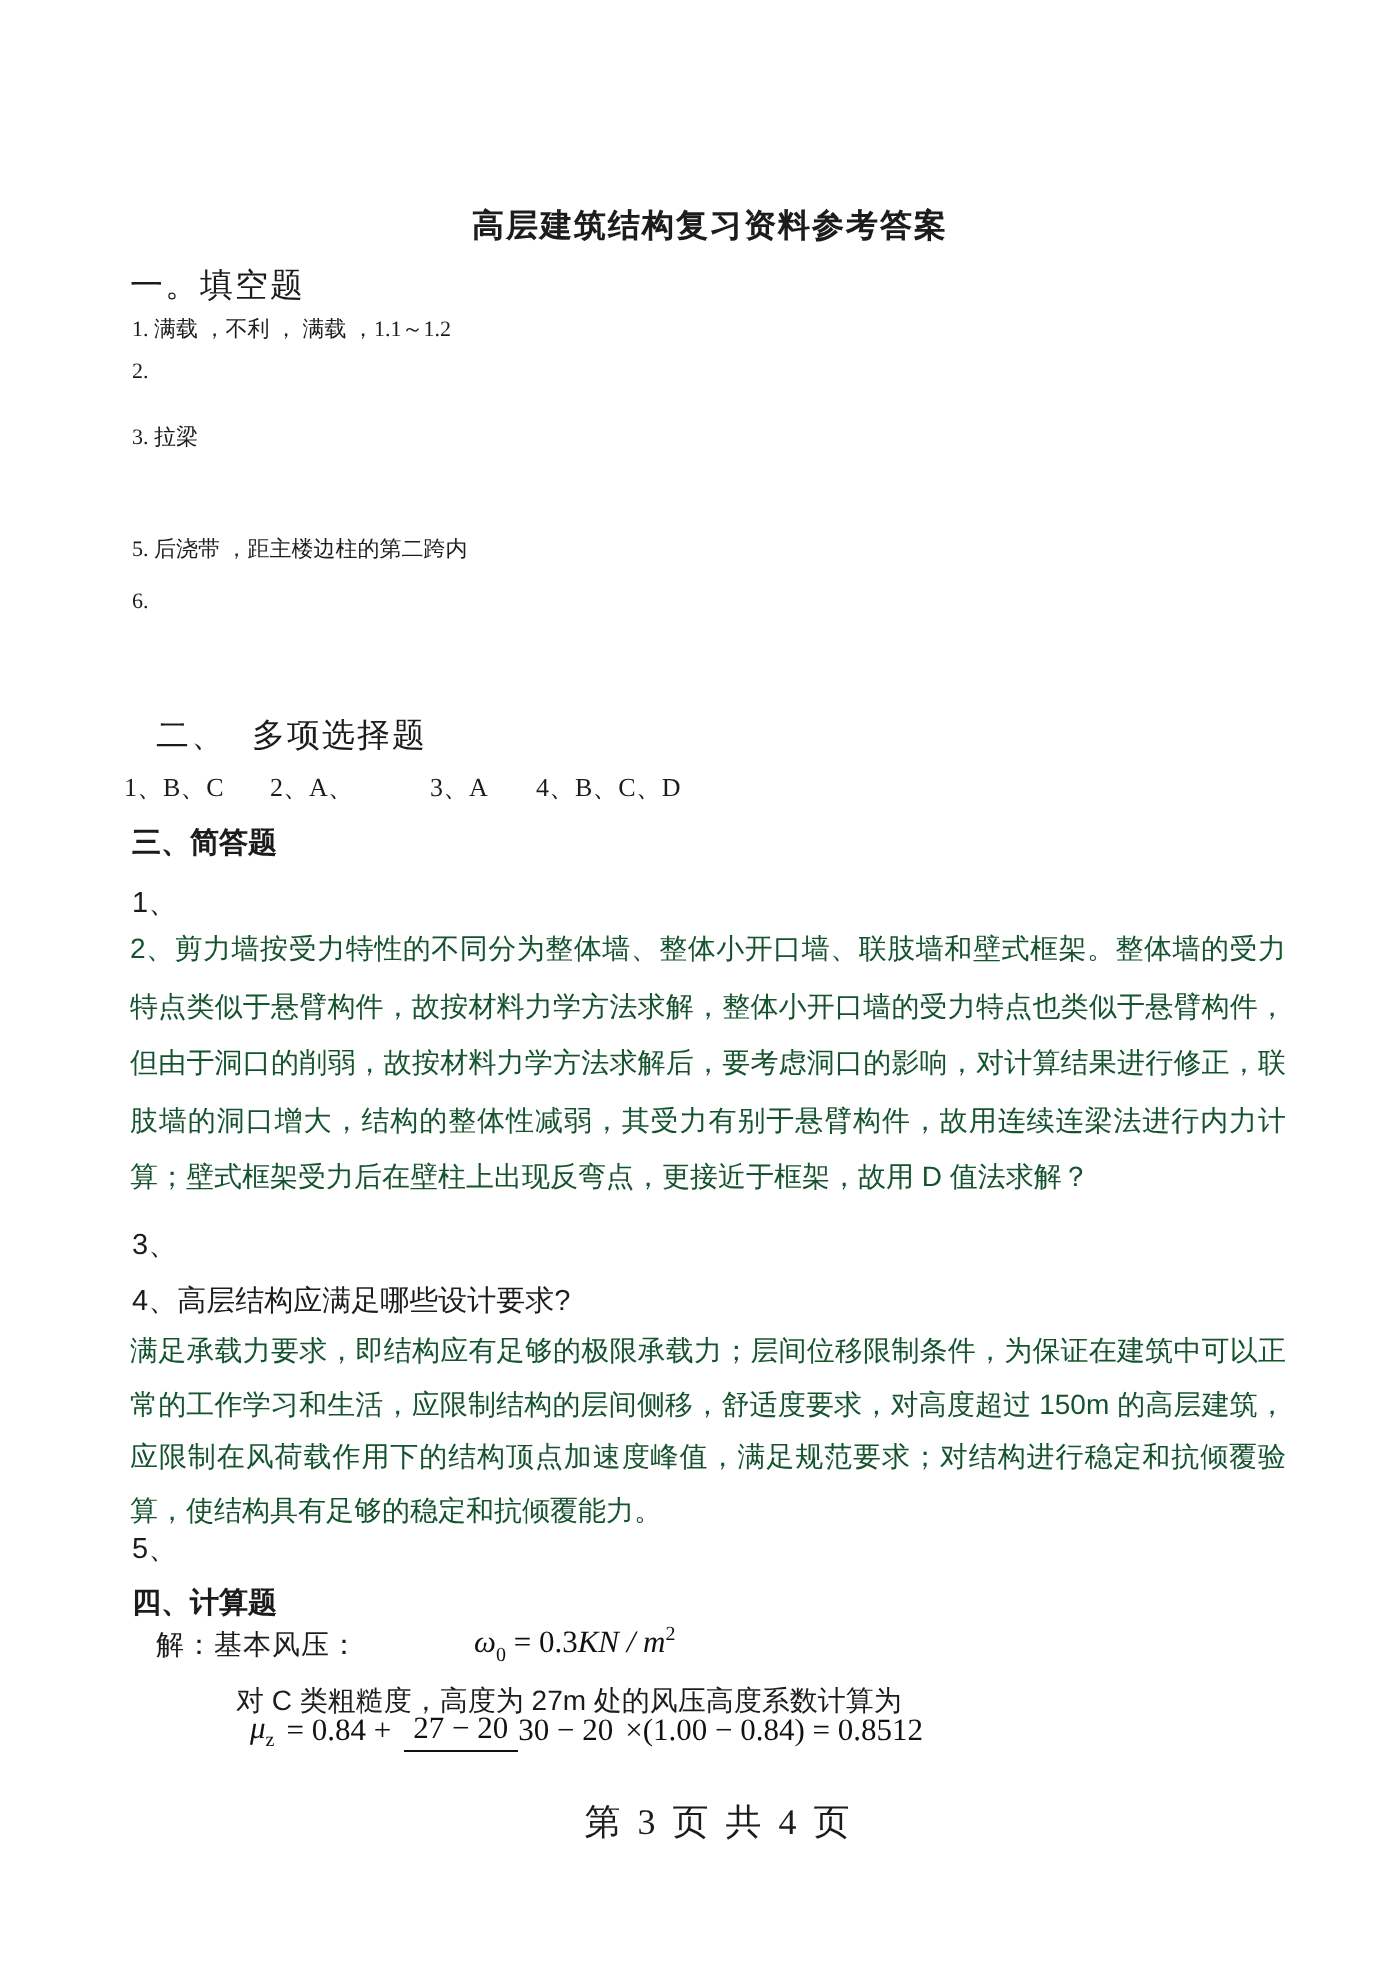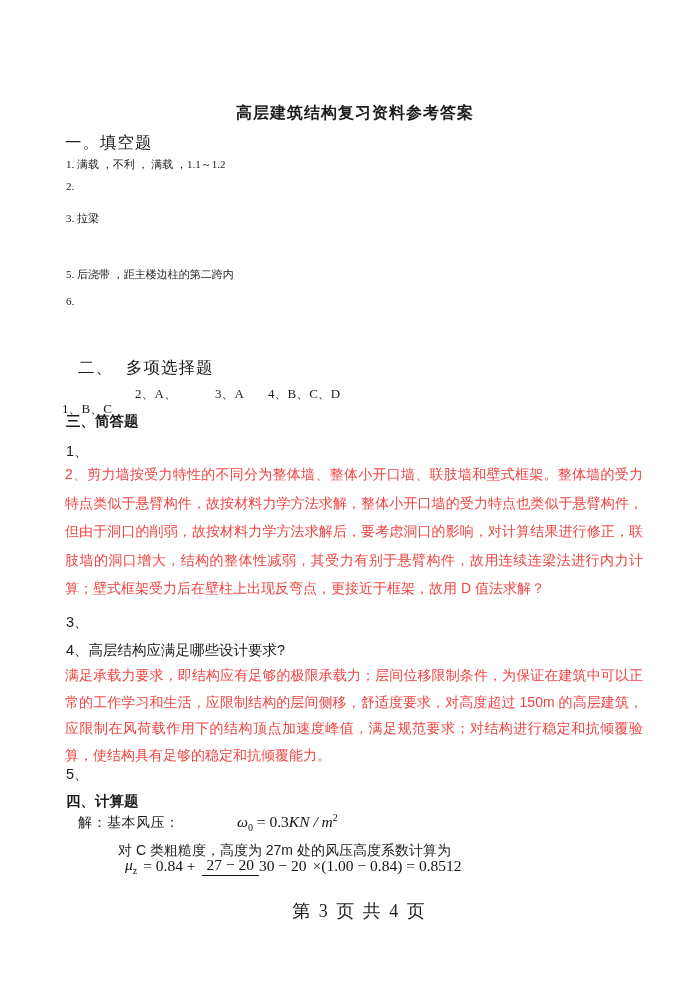--- a/index.html
+++ b/index.html
@@ -44,38 +44,38 @@
   .fi-2 { top: 211px; }
   .fi-3 { top: 239px; }
   .fi-4 { top: 267px; }
   .fi-5 { top: 295px; }
 
   .mc-answer {
     top: 385px;
     font-family: "Liberation Serif", serif;
     font-size: 13px;
   }
-  .mc-0 { left: 62px; margin-top: 15px; }
+  .mc-0 { left: 62px; }
   .mc-1 { left: 135px; }
   .mc-2 { left: 215px; }
   .mc-3 { left: 268px; }
 
   .q-line { left: 66px; font-size: 14.5px; }
   .q1 { top: 442px; }
   .q3 { top: 613px; }
   .q4 { top: 641px; }
   .q5 { top: 765px; }
 
   .para {
     position: absolute;
     left: 65px; width: 578px;
     font-size: 14px;
     text-align: justify;
     text-justify: inter-ideograph;
-    color: #ef4444;
+    color: #14532d;
     white-space: normal;
   }
   .para-2 { top: 460px; line-height: 28.6px; }
   .para-4 { top: 662px; line-height: 26.5px; }
 
   .solution-label { left: 78px; top: 814px; font-size: 14px; letter-spacing: 0.5px; }
   .roughness { left: 118px; top: 842px; font-size: 14px; }
 
   .math {
     font-family: "Liberation Serif", serif;

